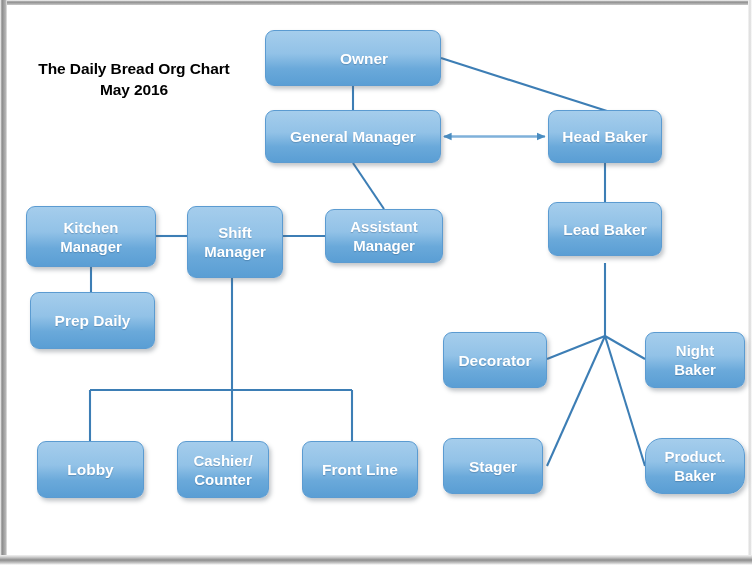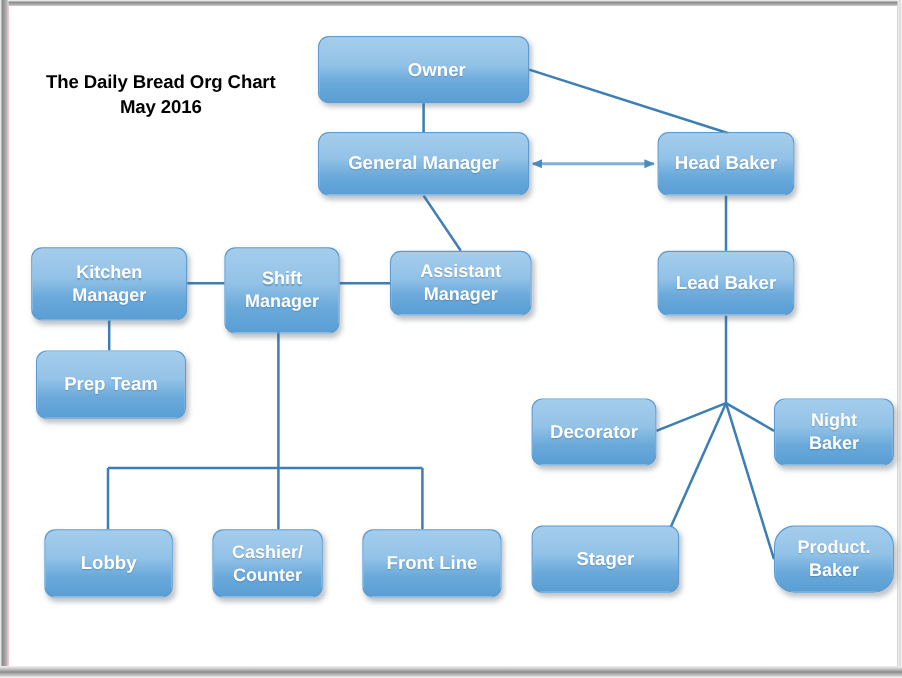--- a/index.html
+++ b/index.html
@@ -166,27 +166,27 @@
   <div id="nodes">
       <div class="node" style="left: 265px; top: 30px; width: 176px; height: 56px; padding-left: 28px;">Owner</div>
       <div class="node" style="left: 265px; top: 110px; width: 176px; height: 53px;">General Manager</div>
       <div class="node" style="left: 548px; top: 110px; width: 114px; height: 53px;">Head Baker</div>
       <div class="node small" style="left: 26px; top: 206px; width: 130px; height: 61px;">Kitchen
 Manager</div>
       <div class="node small" style="left: 187px; top: 206px; width: 96px; height: 72px;">Shift
 Manager</div>
       <div class="node small" style="left: 325px; top: 209px; width: 118px; height: 54px;">Assistant
 Manager</div>
-      <div class="node" style="left: 548px; top: 209px; width: 114px; height: 54px;">Lead Baker</div>
-      <div class="node" style="left: 30px; top: 292px; width: 125px; height: 57px;">Prep Team</div>
+      <div class="node" style="left: 548px; top: 202px; width: 114px; height: 54px;">Lead Baker</div>
+      <div class="node" style="left: 30px; top: 292px; width: 125px; height: 57px;">Prep Daily</div>
       <div class="node" style="left: 443px; top: 332px; width: 104px; height: 56px;">Decorator</div>
       <div class="node small" style="left: 645px; top: 332px; width: 100px; height: 56px;">Night
 Baker</div>
       <div class="node" style="left: 37px; top: 441px; width: 107px; height: 57px;">Lobby</div>
       <div class="node small" style="left: 177px; top: 441px; width: 92px; height: 57px;">Cashier/
 Counter</div>
       <div class="node" style="left: 302px; top: 441px; width: 116px; height: 57px;">Front Line</div>
-      <div class="node" style="left: 443px; top: 438px; width: 123px; height: 56px;">Stager</div>
+      <div class="node" style="left: 443px; top: 438px; width: 100px; height: 56px;">Stager</div>
       <div class="node small" style="left: 645px; top: 438px; width: 100px; height: 56px; border-radius: 17px;">Product.
 Baker</div>
     </div>
 
 </div>
 
 </body></html>

